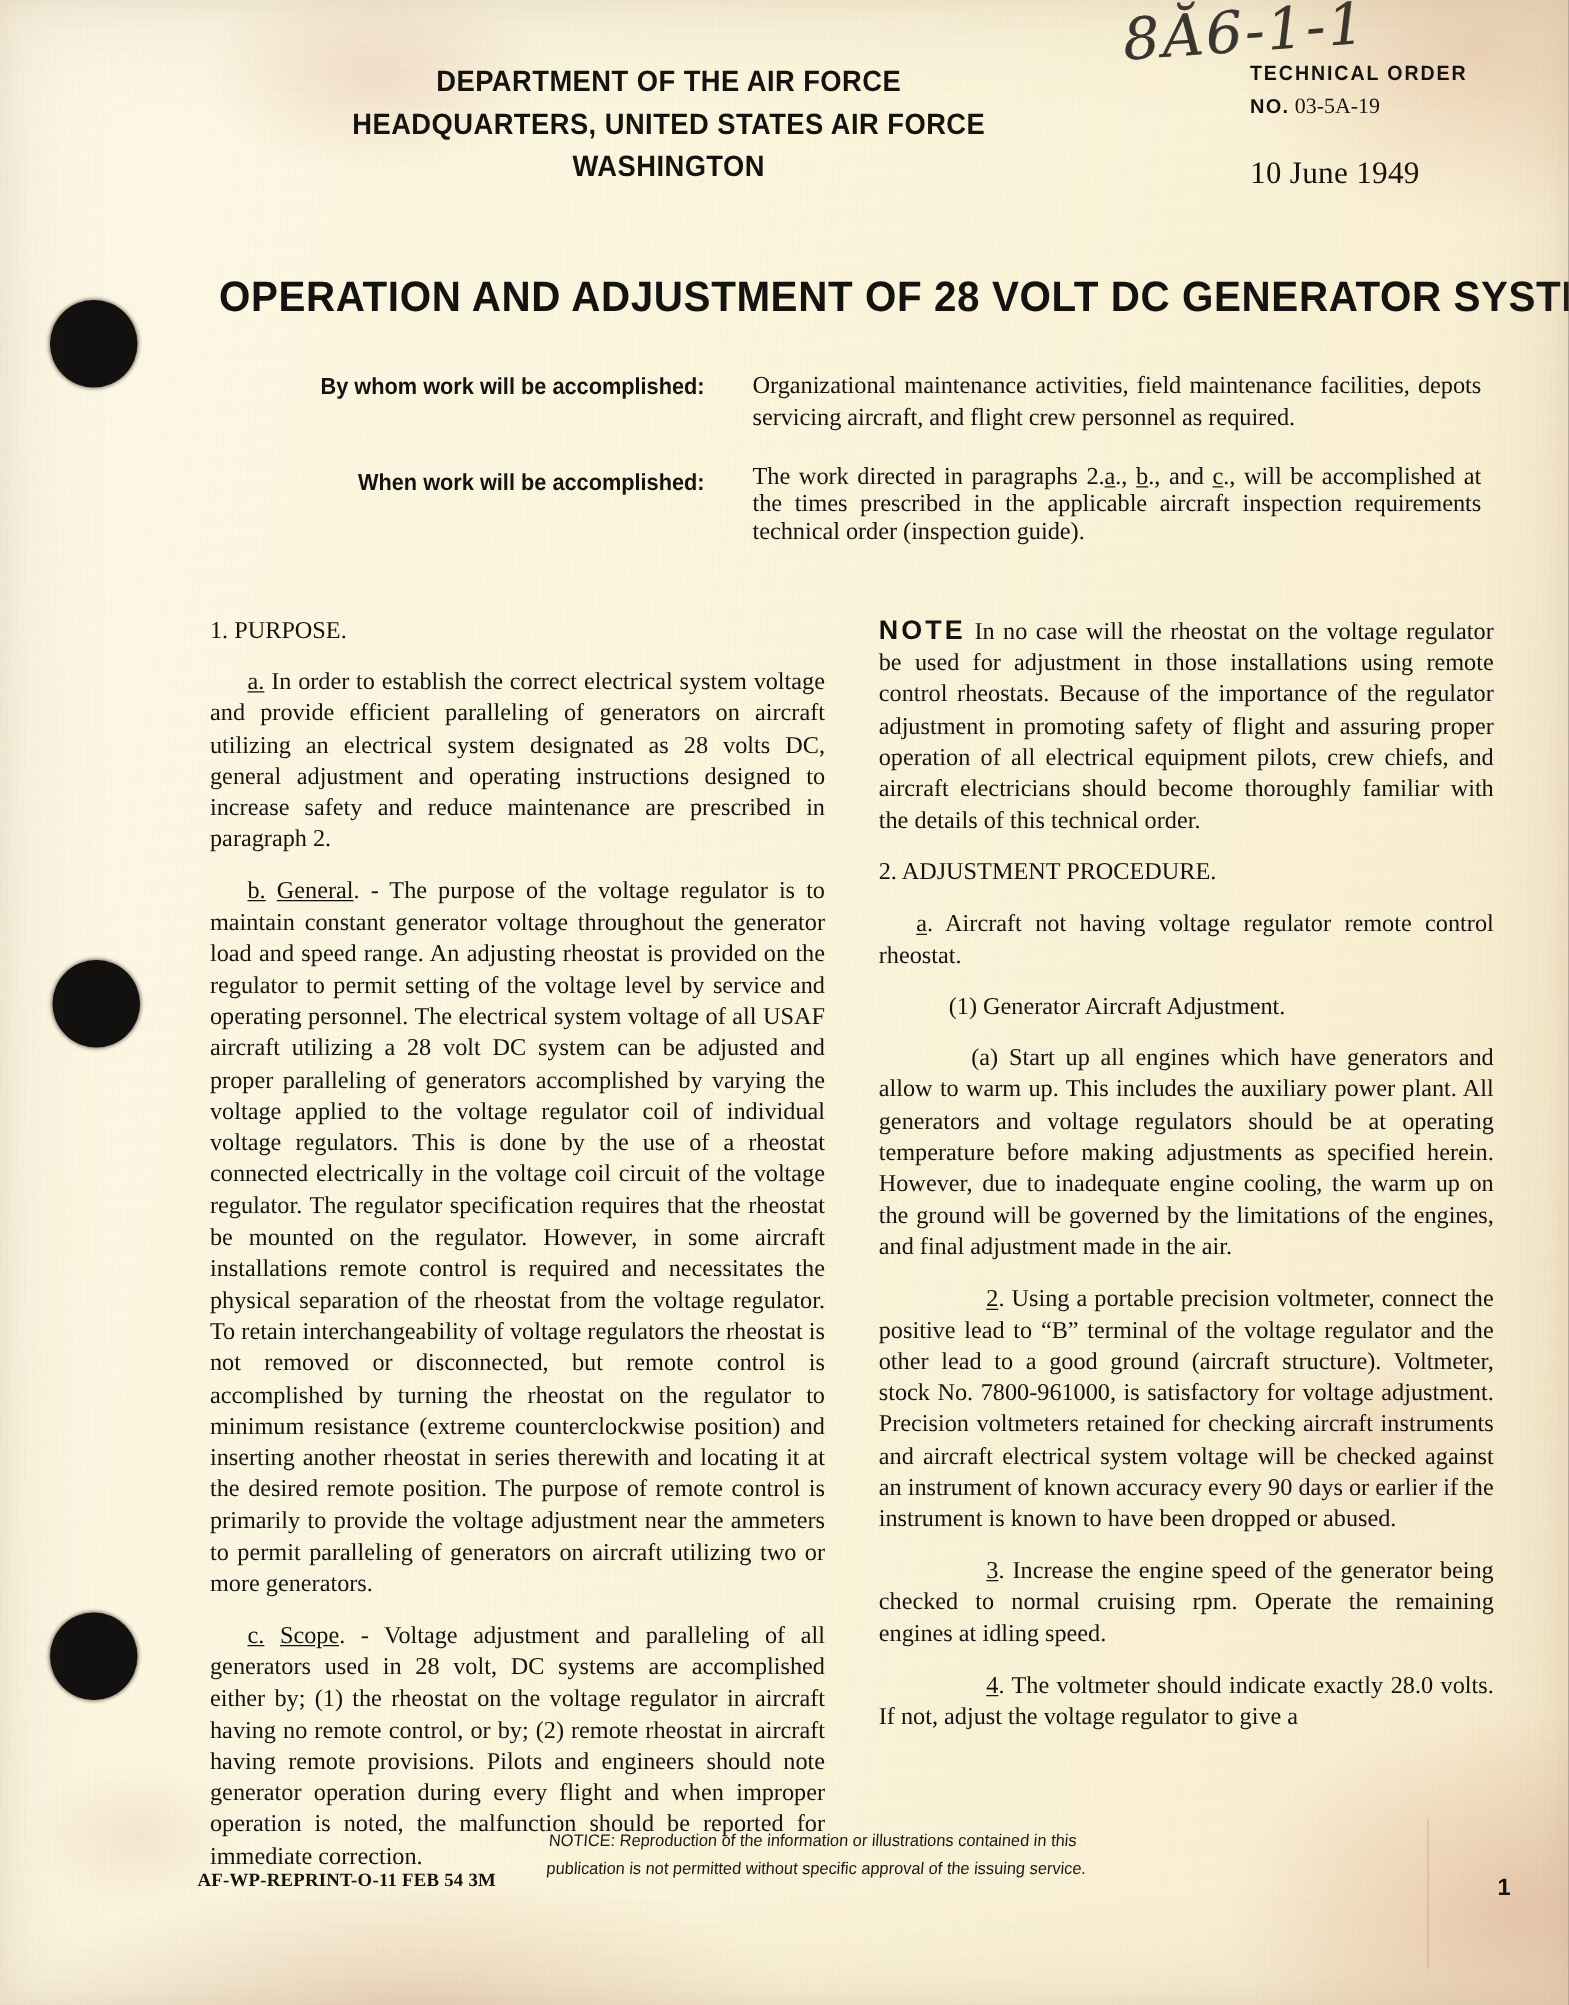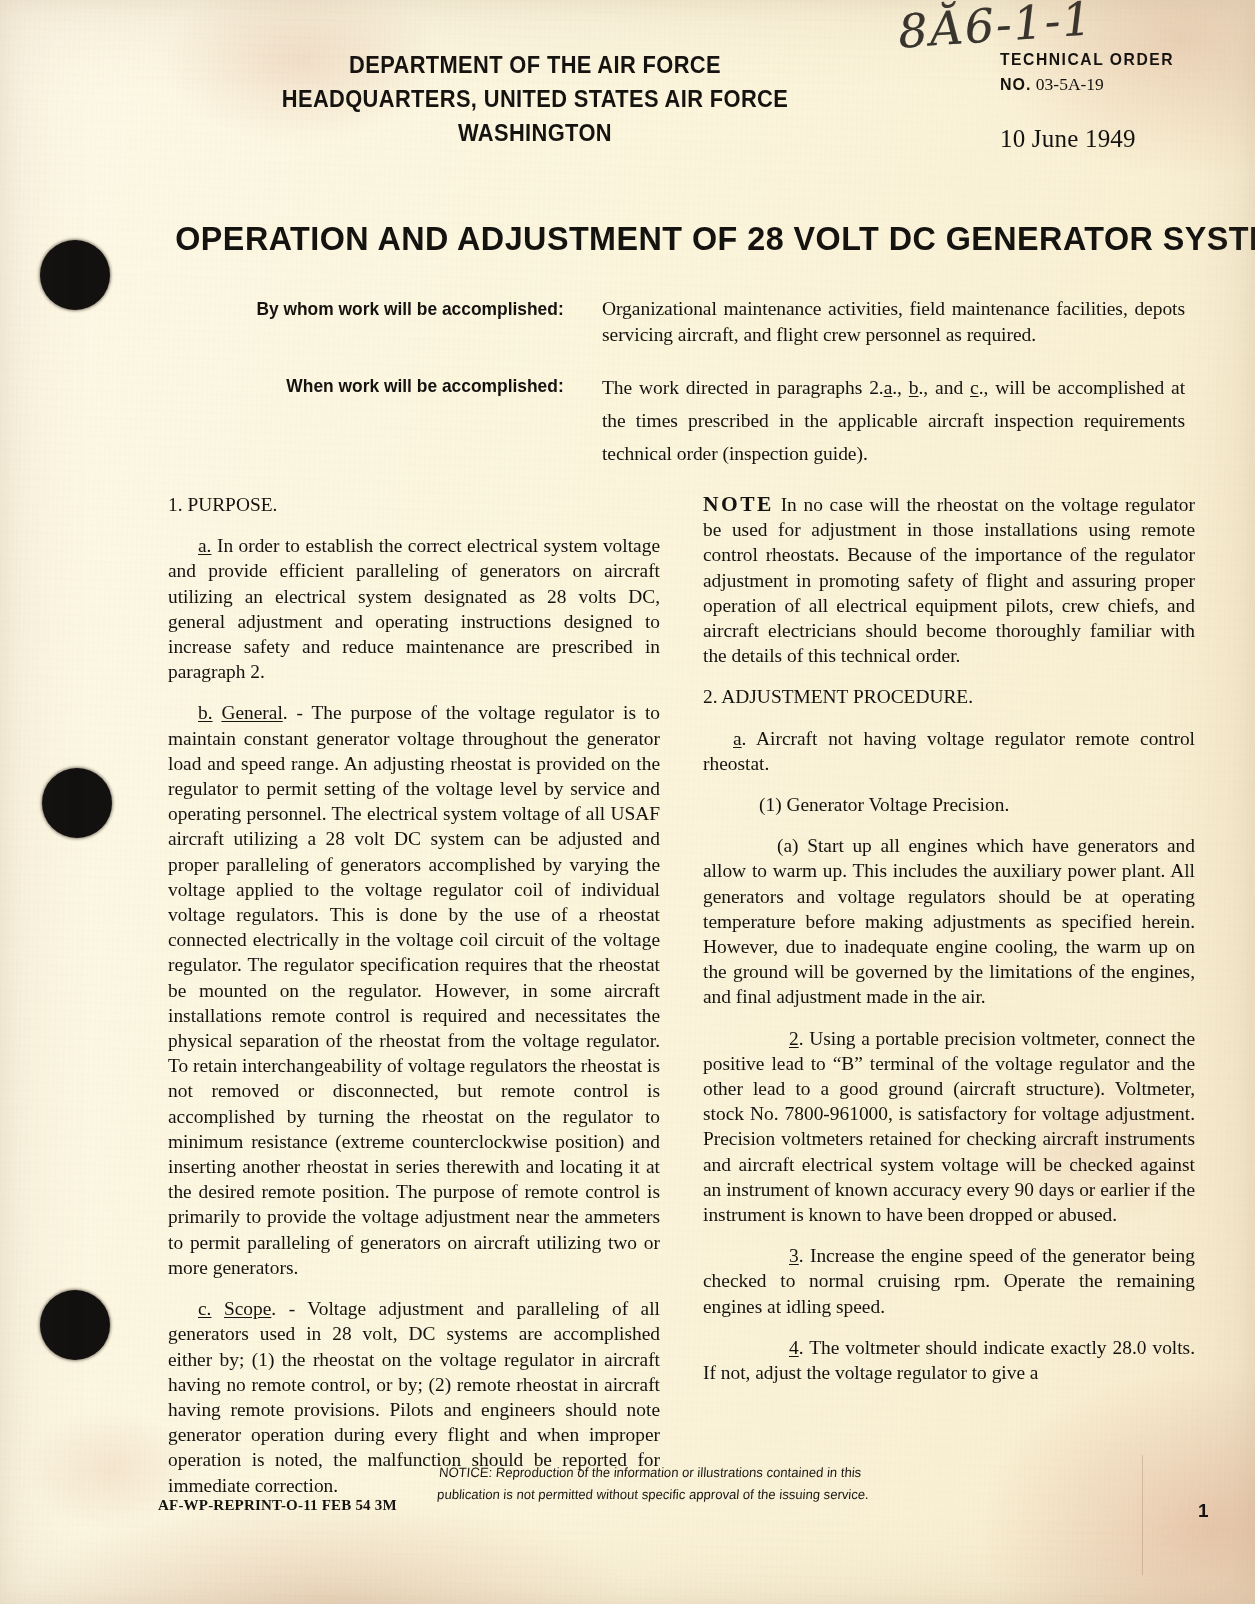--- a/index.html
+++ b/index.html
@@ -147,21 +147,21 @@
     padding-top: 2px;
   }
   .wwrow .val {
     flex: 1 1 auto;
     font-size: 19.5px;
     line-height: 25.5px;
     text-align: justify;
     letter-spacing: -0.05px;
     margin-left: 12px;
   }
-  .wwrow .val.loose { line-height: 33px; }
+  .wwrow .val.loose { line-height: 22px; }
   .wwrow.when .lab { padding-top: 4px; }
 
   
   .cols {
     position: absolute;
     left: 0;
     top: 492px;
     width: 1049px;
     height: 960px;
   }
@@ -180,21 +180,21 @@
   .col .head { margin-bottom: 16px; text-align: left; }
   .col .ind1 { text-indent: 30px; }
   .col .ind2 { text-indent: 56px; }
   .col .ind3 { text-indent: 74px; }
   .col .ind4 { text-indent: 86px; }
   .col .nohy { text-align: left; }
 
   u.uline { text-decoration: underline; text-underline-offset: 2px; }
 
   .note-word {
-    font-family: Liberation Serif, serif;
+    font-family: Liberation Sans, sans-serif;
     font-weight: 700;
     font-size: 21.5px;
     letter-spacing: 2.5px;
   }
 
   
   .notice {
     position: absolute;
     left: 440px;
     top: 1462px;
@@ -285,21 +285,21 @@
     </div>
 
     <div class="col right">
 
       <p><span class="note-word">NOTE</span> <span>In no case will the rheostat on the voltage regulator be used for adjustment in those installations using remote control rheostats.  Because of the importance of the regulator adjustment in promoting safety of flight and assuring proper operation of all electrical equipment pilots, crew chiefs, and aircraft electricians should become thoroughly familiar with the details of this technical order.</span></p>
 
       <p class="head">2.  ADJUSTMENT PROCEDURE.</p>
 
       <p class="ind1"><u class="uline">a</u><span>.  Aircraft not having voltage regulator remote control rheostat.</span></p>
 
-      <p class="ind2 nohy"><span>(1)</span> <span>Generator Voltage Precision.</span></p>
+      <p class="ind2 nohy"><span>(1)</span> <span>Generator Aircraft Adjustment.</span></p>
 
       <p class="ind3"><span>(a)</span> <span>Start up all engines which have generators and allow to warm up.  This includes the auxiliary power plant.  All generators and voltage regulators should be at operating temperature before making adjustments as specified herein.  However, due to inadequate engine cooling, the warm up on the ground will be governed by the limitations of the engines, and final adjustment made in the air.</span></p>
 
 
       <p class="ind4"><u class="uline">2</u><span>.  Using a portable precision voltmeter, connect the positive lead to “B” terminal of the voltage regulator and the other lead to a good ground (aircraft structure).  Voltmeter, stock No. 7800-961000, is satisfactory for voltage adjustment. Precision voltmeters retained for checking aircraft instruments and aircraft electrical system voltage will be checked against an instrument of known accuracy every 90 days or earlier if the instrument is known to have been dropped or abused.</span></p>
 
       <p class="ind4"><u class="uline">3</u><span>.  Increase the engine speed of the generator being checked to normal cruising rpm.  Operate the remaining engines at idling speed.</span></p>
 
       <p class="ind4"><u class="uline">4</u><span>.  The voltmeter should indicate exactly 28.0 volts.  If not, adjust the voltage regulator to give a</span></p>
     </div>

